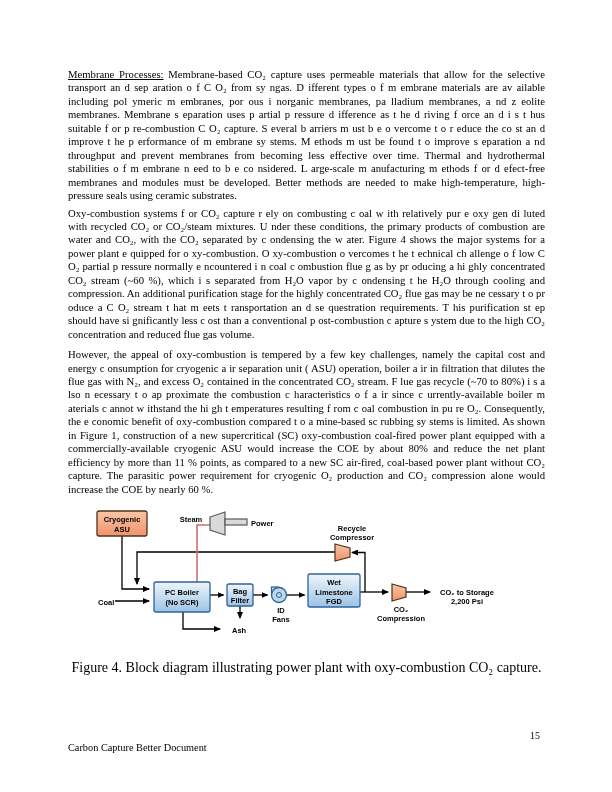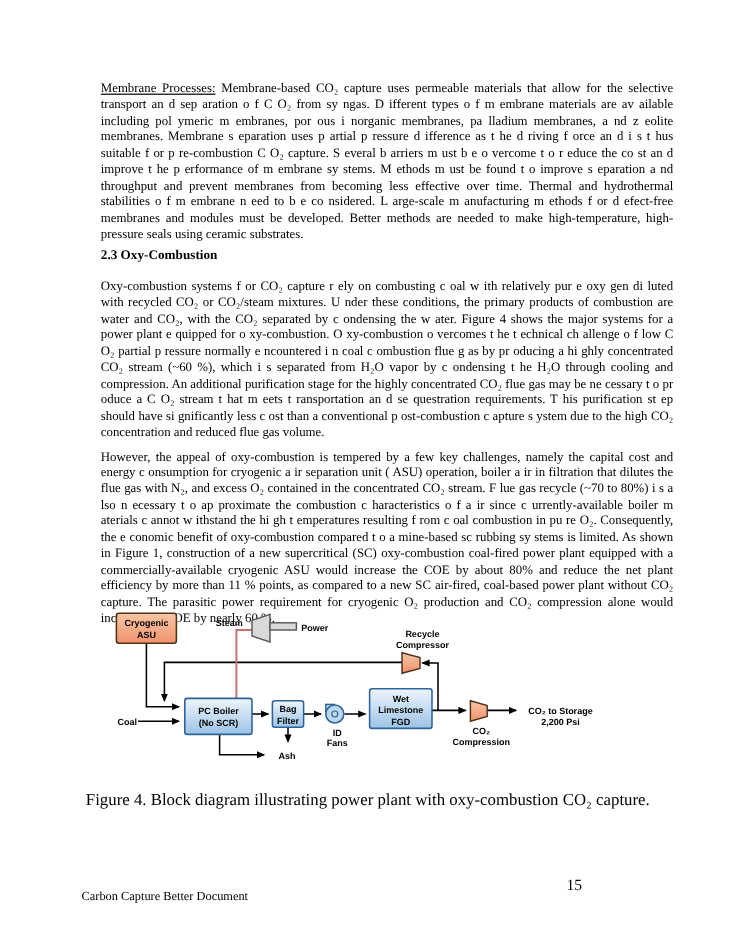--- a/index.html
+++ b/index.html
@@ -1,49 +1,48 @@
 <!DOCTYPE html>
 <html><head>
 <meta charset="utf-8">
 <style>
   html,body { margin:0; padding:0; background:#888; }
   .page {
     position:relative; width:612px; height:792px; background:#ffffff;
     font-family:"Liberation Serif", serif; color:#000; overflow:hidden;
     margin:0 auto;
   }
-  .content { position:absolute; left:84px; top:68px; width:477px; }
+  .content { position:absolute; left:68px; top:68px; width:477px; }
   p.para {
     font-size:10.7px; line-height:13.45px; text-align:justify; margin:0 0 7px 0;
   }
   p.p1 { margin-bottom:4px; }
   .runlabel { text-decoration:underline; }
   h3.heading {
     font-size:11px; line-height:13.45px; font-weight:bold; margin:0 0 13px 0;
   }
   .figure-wrap { position:absolute; left:85px; top:508px; width:450px; height:135px; }
   svg text {
     font-family:"Liberation Sans", sans-serif; font-weight:bold; font-size:7.5px; fill:#000;
   }
   .caption {
     position:absolute; left:68px; top:660px; width:477px; text-align:center;
     font-size:14px;
   }
-  .pagenum { position:absolute; left:472px; top:730px; width:40px; text-align:left; font-size:13px; }
+  .pagenum { position:absolute; left:500px; top:730px; width:40px; text-align:right; font-size:10px; }
   .footer-left { position:absolute; left:68px; top:742px; font-size:10.3px; }
 </style>
 </head>
 <body>
 
 <div class="page">
 
   <div class="content">
     <p class="para p1"><span class="runlabel">Membrane Processes:</span><span>  Membrane-based CO₂ capture uses permeable materials that allow for the selective transport an d sep aration o f C O₂ from sy ngas. D ifferent types o f m embrane materials are av ailable including pol ymeric m embranes, por ous i norganic membranes, pa lladium membranes, a nd z eolite membranes. Membrane s eparation uses p artial p ressure d ifference as t he d riving f orce an d i s t hus suitable f or p re-combustion C O₂ capture. S everal b arriers m ust b e o vercome t o r educe the co st an d improve t he p erformance of m embrane sy stems. M ethods m ust be found t o improve s eparation a nd throughput and prevent membranes from becoming less effective over time. Thermal and hydrothermal stabilities o f m embrane n eed to b e co nsidered. L arge-scale m anufacturing m ethods f or d efect-free membranes and modules must be developed. Better methods are needed to make high-temperature, high-pressure seals using ceramic substrates.</span></p>
 
-    <h3 class="heading">2.3 Oxy-Combustion</h3>
 
     <p class="para">Oxy-combustion systems f or CO₂ capture r ely on combusting c oal w ith relatively pur e oxy gen di luted with recycled CO₂ or CO₂/steam mixtures. U nder these conditions, the primary products of combustion are water and CO₂, with the CO₂ separated by c ondensing the w ater. Figure 4 shows the major systems for a power plant e quipped for o xy-combustion. O xy-combustion o vercomes t he t echnical ch allenge o f low C O₂ partial p ressure normally e ncountered i n coal c ombustion flue g as by pr oducing a hi ghly concentrated CO₂ stream (~60 %), which i s separated from H₂O vapor by c ondensing t he H₂O through cooling and compression. An additional purification stage for the highly concentrated CO₂ flue gas may be ne cessary t o pr oduce a C O₂ stream t hat m eets t ransportation an d se questration requirements. T his purification st ep should have si gnificantly less c ost than a conventional p ost-combustion c apture s ystem due to the high CO₂ concentration and reduced flue gas volume.</p>
 
     <p class="para">However, the appeal of oxy-combustion is tempered by a few key challenges, namely the capital cost and energy c onsumption for cryogenic a ir separation unit ( ASU) operation, boiler a ir in filtration that dilutes the flue gas with N₂, and excess O₂ contained in the concentrated CO₂ stream. F lue gas recycle (~70 to 80%) i s a lso n ecessary t o ap proximate the combustion c haracteristics o f a ir since c urrently-available boiler m aterials c annot w ithstand the hi gh t emperatures resulting f rom c oal combustion in pu re O₂. Consequently, the e conomic benefit of oxy-combustion compared t o a mine-based sc rubbing sy stems is limited. As shown in Figure 1, construction of a new supercritical (SC) oxy-combustion coal-fired power plant equipped with a commercially-available cryogenic ASU would increase the COE by about 80% and reduce the net plant efficiency by more than 11 % points, as compared to a new SC air-fired, coal-based power plant without CO₂ capture. The parasitic power requirement for cryogenic O₂ production and CO₂ compression alone would increase the COE by nearly 60 %.</p>
   </div>
 
   <div class="figure-wrap">
     <svg width="450" height="135" viewBox="0 0 450 135">
       <defs>
         <marker id="ah" markerWidth="7" markerHeight="6" refX="6" refY="3" orient="auto" markerUnits="userSpaceOnUse">

